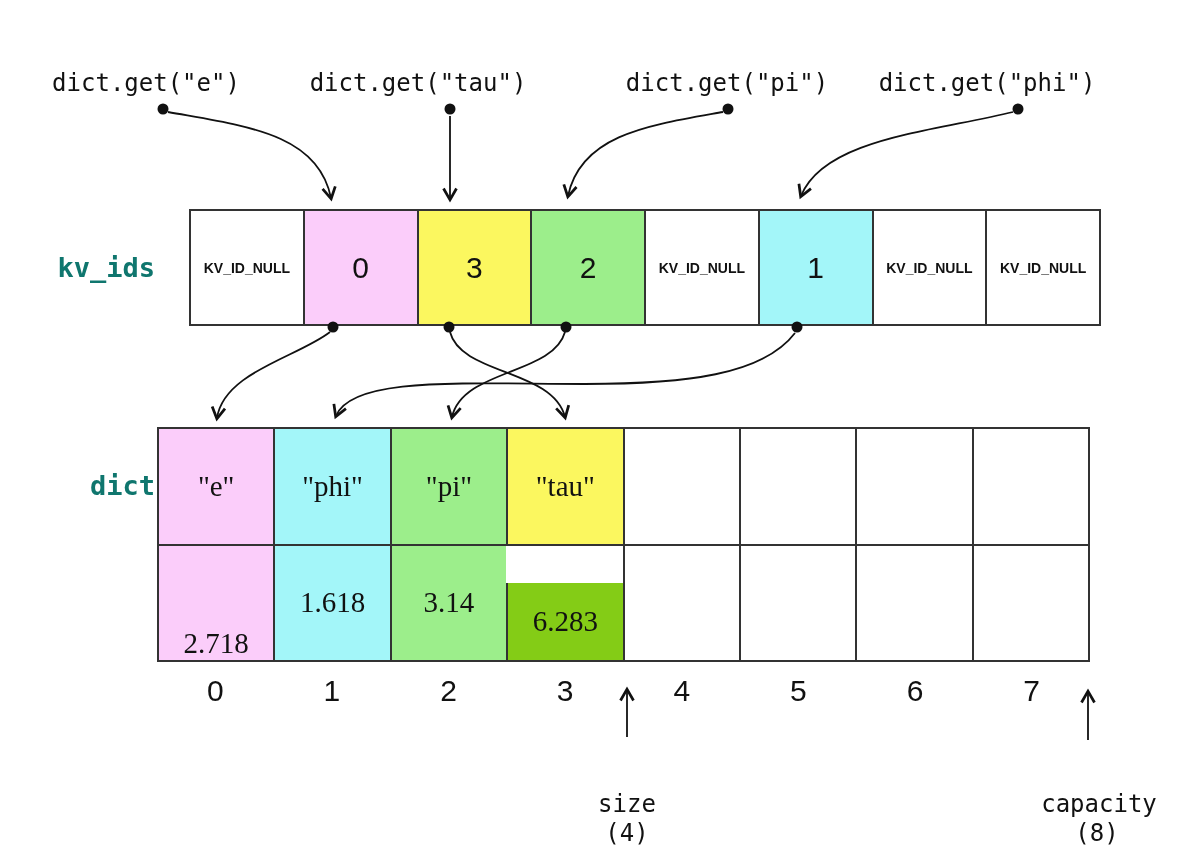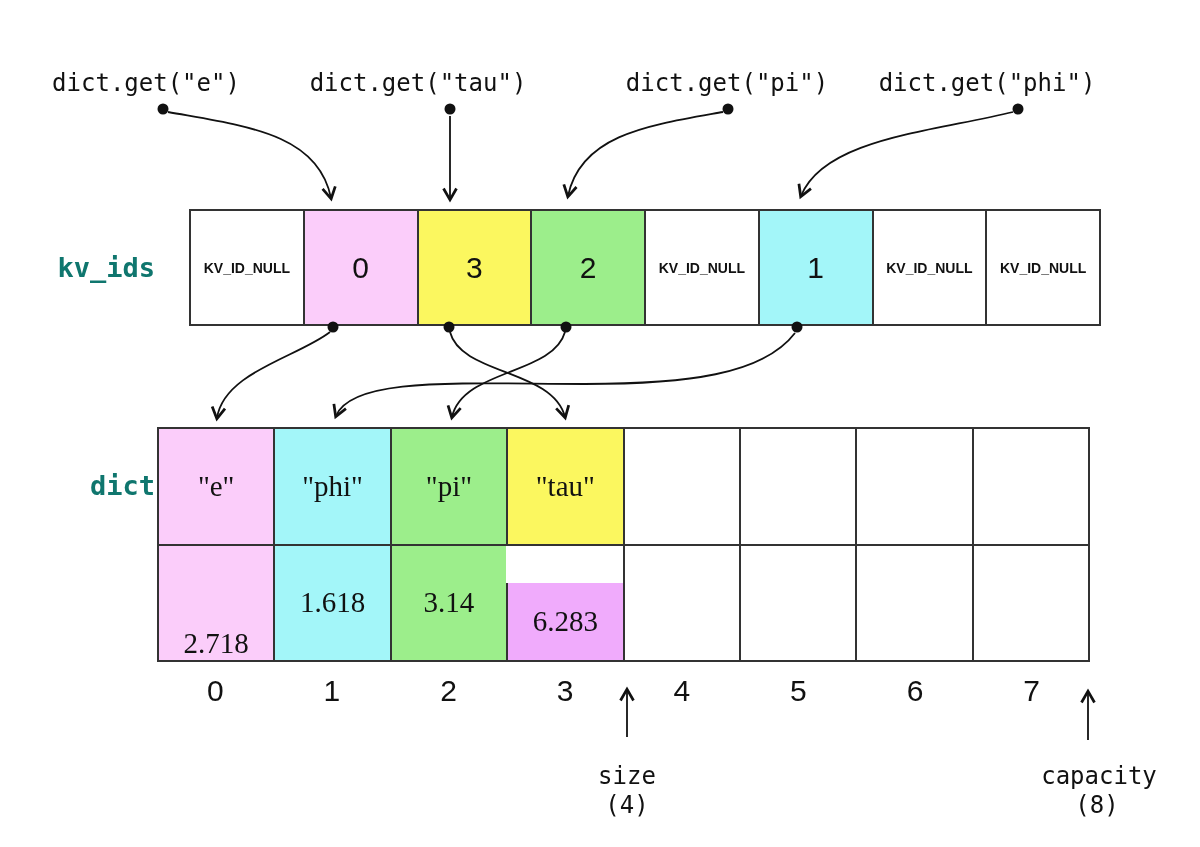--- a/index.html
+++ b/index.html
@@ -21,21 +21,21 @@
   .serif-val{font:29px "Liberation Serif", "DejaVu Serif", serif;color:#111;}
   .table2{position:absolute;display:flex;flex-direction:column;border:2px solid #333;
           background:#fff;box-sizing:border-box;}
   .trow{flex:1 1 0;display:flex;}
   .trow:first-child{border-bottom:2px solid #333;}
   
   .index-row{position:absolute;display:flex;}
   .index-cell{flex:1 1 0;text-align:center;font:30px "Liberation Sans", sans-serif;color:#111;}
   
   .marker-label{position:absolute;transform:translateX(-50%);white-space:nowrap;
-                font:24px "DejaVu Sans Mono", monospace;color:#111;}
+                font:24px "DejaVu Sans Mono", monospace;color:#111;margin-top:28px;}
   svg.overlay{position:absolute;left:0;top:0;pointer-events:none;}
   svg .arr{stroke:#111;stroke-width:1.8;fill:none;}
   svg .dot{fill:#111;stroke:none;}
 </style>
 </head>
 <body>
 
 <div id="stage">
 
   <div class="call-label" style="left:146px;">dict.get("e")</div>
@@ -103,21 +103,21 @@
     <div class="trow">
       <div class="cell" style="background: rgb(251, 205, 250); align-items: flex-end;">
           <span class="serif-val">2.718</span>
         </div>
       <div class="cell" style="background: rgb(163, 246, 249);">
           <span class="serif-val">1.618</span>
         </div>
       <div class="cell" style="background: rgb(156, 238, 139);">
           <span class="serif-val">3.14</span>
         </div>
-      <div class="cell" style="background: #f0abfc; margin-top: 37px;">
+      <div class="cell" style="background: #84cc16; margin-top: 37px;">
           <span class="serif-val">6.283</span>
         </div>
       <div class="cell" style="background: rgb(255, 255, 255);">
           <span class="serif-val"></span>
         </div>
       <div class="cell" style="background: rgb(255, 255, 255);">
           <span class="serif-val"></span>
         </div>
       <div class="cell" style="background: rgb(255, 255, 255);">
           <span class="serif-val"></span>

